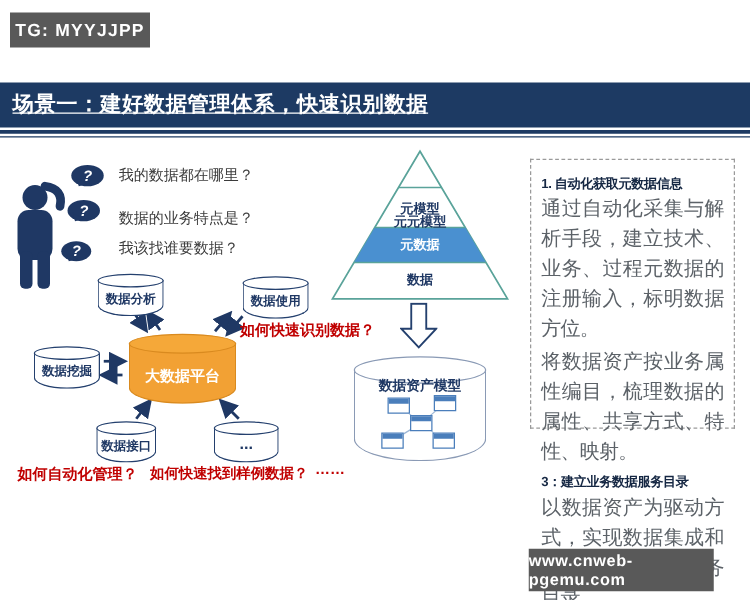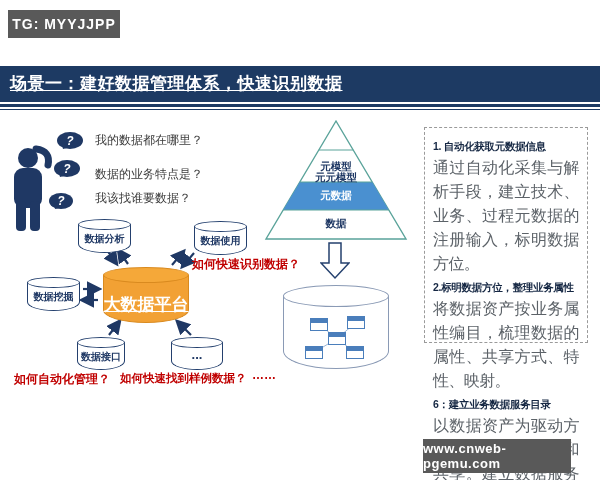--- a/index.html
+++ b/index.html
@@ -28,21 +28,21 @@
   .question{position:absolute;font-size:12px;color:#3b3b3b;white-space:nowrap;}
 
   
   .cyl{position:absolute;}
   .cyl .cyl-top{position:absolute;left:0;right:0;top:0;height:11px;border:1.5px solid #24406e;border-radius:50%;background:#fff;box-sizing:border-box;z-index:2;}
   .cyl .cyl-body{position:absolute;left:0;right:0;top:5px;bottom:0;border:1.5px solid #24406e;border-top:none;
     border-radius:0 0 50% 50%/0 0 9px 9px;background:#fff;box-sizing:border-box;z-index:1;}
   .cyl .cyl-label{position:absolute;left:0;right:0;top:13px;text-align:center;font-size:10px;font-weight:bold;color:#1f3864;z-index:3;white-space:nowrap;}
   .cyl.orange .cyl-top{background:#f5a839;border-color:#d98a1f;height:16px;}
   .cyl.orange .cyl-body{background:#f2a134;border-color:#d98a1f;top:8px;border-radius:0 0 50% 50%/0 0 13px 13px;}
-  .cyl.orange .cyl-label{top:26px;color:#fff;font-size:17px;text-decoration:underline;}
+  .cyl.orange .cyl-label{top:26px;color:#fff;font-size:12px;}
   .cyl.dots .cyl-label{font-size:13px;top:10px;}
   .cyl.asset .cyl-top{height:22px;border-color:#8a9ab5;border-width:1.2px;}
   .cyl.asset .cyl-body{top:11px;border-color:#8a9ab5;border-width:1.2px;border-radius:0 0 50% 50%/0 0 18px 18px;}
   .cyl.asset .cyl-label{top:16px;font-size:11px;}
 
   
   .win{position:absolute;width:18px;height:13px;background:#fff;border:1px solid #4a7ebb;box-sizing:border-box;z-index:4;}
   .win::before{content:"";position:absolute;left:0;right:0;top:0;height:4px;background:#4a7ebb;}
 
   
@@ -159,37 +159,37 @@
 <div class="pyr-label on-blue" style="top:189px;">元数据</div>
 <div class="pyr-label" style="top:217px;">数据</div>
 
 <svg class="abs" style="left:320px;top:242px;" width="30" height="38" viewBox="0 0 30 38">
   <polygon points="9,1 21,1 21,21 29,21 15,36 1,21 9,21" fill="#ffffff" stroke="#24406e" stroke-width="1.5"></polygon>
 </svg>
 
 <div class="cyl asset" style="left:283px;top:285px;width:106px;height:84px;">
   <div class="cyl-body"></div>
   <div class="cyl-top"></div>
+  <div class="cyl-label">数据资产模型</div>
   <svg style="position:absolute;left:0;top:0;z-index:3;" width="106" height="84" viewBox="0 0 106 84">
     <g stroke="#9db7d6" stroke-width="1" fill="none">
       <line x1="54" y1="53.5" x2="36" y2="39.5"></line>
       <line x1="54" y1="53.5" x2="73" y2="37.5"></line>
       <line x1="54" y1="53.5" x2="31" y2="67.5"></line>
       <line x1="54" y1="53.5" x2="72" y2="67.5"></line>
     </g>
   </svg>
   <div class="win" style="left:27px;top:33px;"></div>
   <div class="win" style="left:64px;top:31px;"></div>
   <div class="win" style="left:45px;top:47px;"></div>
   <div class="win" style="left:22px;top:61px;"></div>
   <div class="win" style="left:63px;top:61px;"></div>
 </div>
 
 <div class="abs panel">
   <div class="p-head">1. 自动化获取元数据信息</div>
   <div class="p-body">通过自动化采集与解析手段，建立技术、业务、过程元数据的注册输入，标明数据方位。</div>
-  <div class="p-head">2.标明数据方位，整理业务属性</div>
   <div class="p-body">将数据资产按业务属性编目，梳理数据的属性、共享方式、特性、映射。</div>
-  <div class="p-head">6：建立业务数据服务目录</div>
+  <div class="p-head">3：建立业务数据服务目录</div>
   <div class="p-body">以数据资产为驱动方式，实现数据集成和共享。建立数据服务目录。</div>
 </div>
 
 <div class="abs gray-box site-box">www.cnweb-pgemu.com</div>
 
 </body></html>

